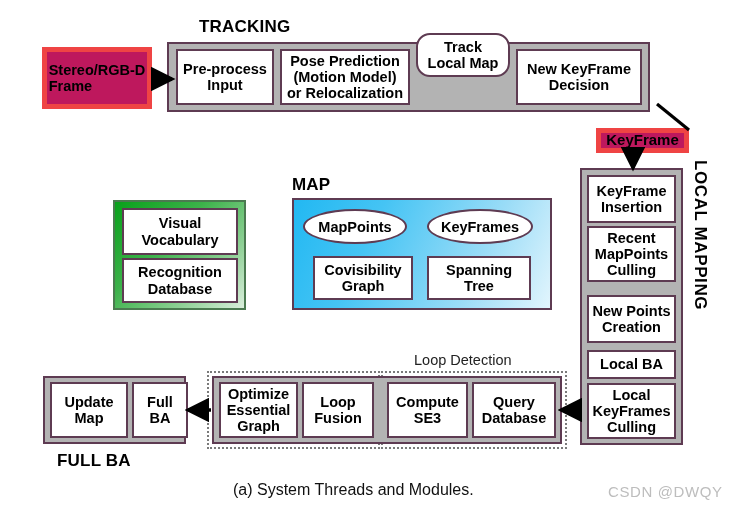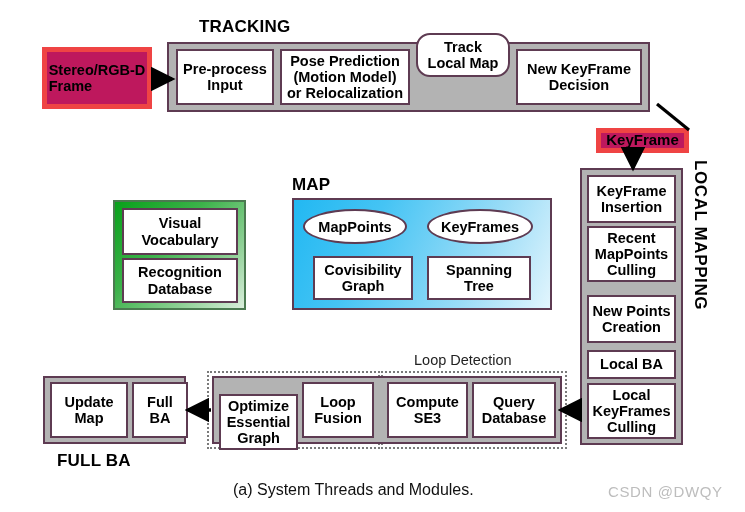--- a/index.html
+++ b/index.html
@@ -215,21 +215,21 @@
   <div class="leaf" style="left:427px; top:256px; width:104px; height:44px;">Spanning
 Tree</div>
 
   <div class="smalllabel" style="left:414px; top:352px;">Loop Detection</div>
 
   <div class="dotted" style="left:207px; top:371px; width:173px; height:78px;"></div>
   <div class="dotted" style="left:381px; top:371px; width:186px; height:78px;"></div>
 
   <div class="module" style="left:212px; top:376px; width:350px; height:68px;"></div>
 
-  <div class="leaf" style="left:219px; top:382px; width:79px; height:56px;margin-top:12px;">Optimize
+  <div class="leaf" style="left:219px; top:382px; width:79px; height:56px;">Optimize
 Essential
 Graph</div>
   <div class="leaf" style="left:302px; top:382px; width:72px; height:56px;">Loop
 Fusion</div>
   <div class="leaf" style="left:387px; top:382px; width:81px; height:56px;">Compute
 SE3</div>
   <div class="leaf" style="left:472px; top:382px; width:84px; height:56px;">Query
 Database</div>
 
 

